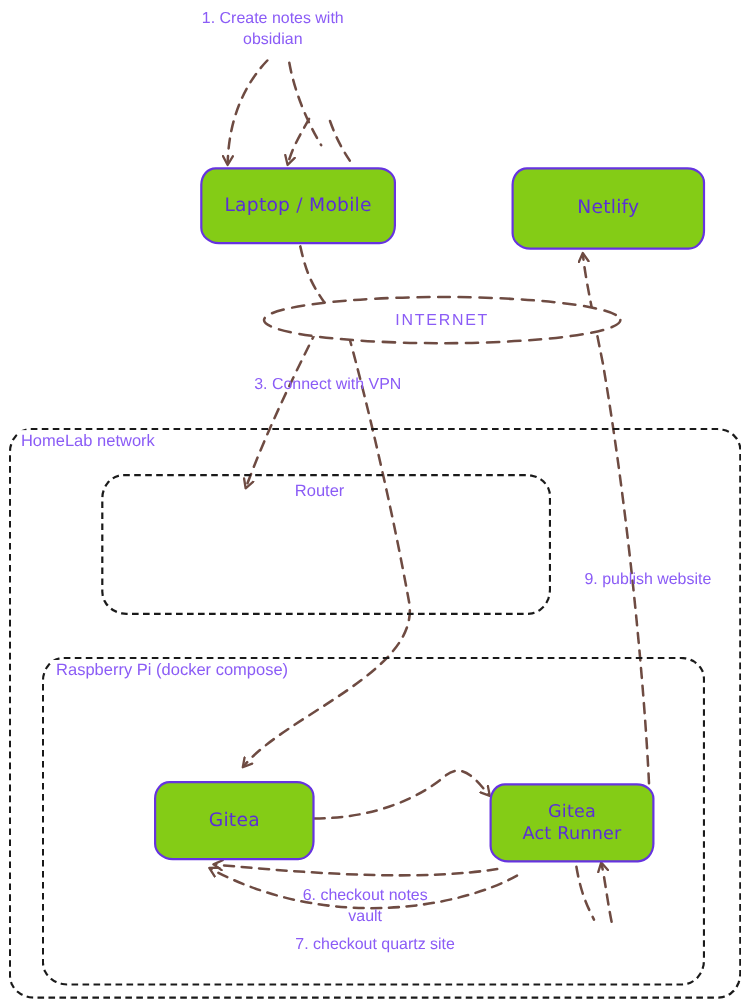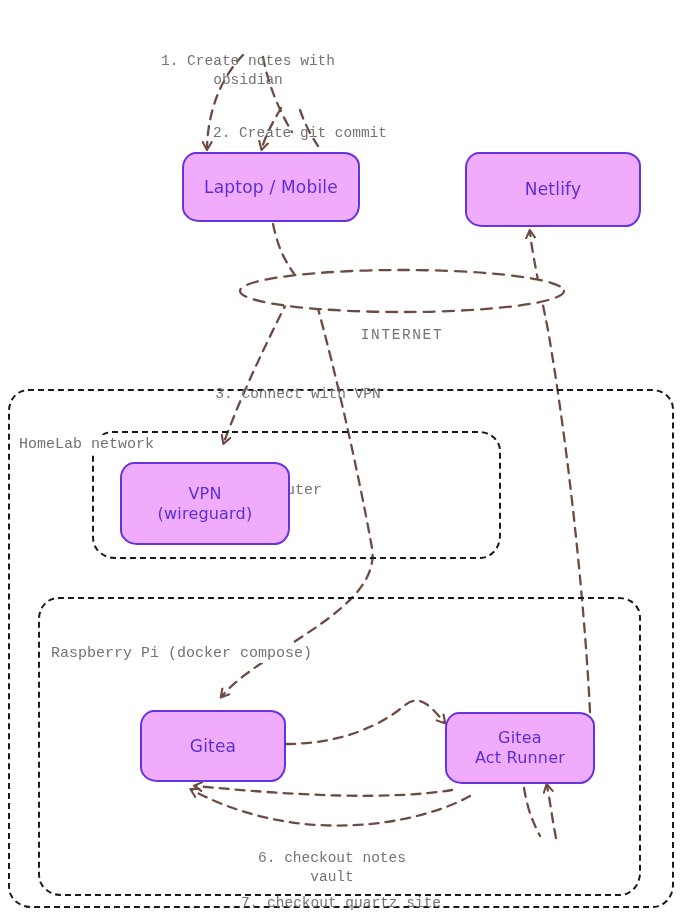--- a/index.html
+++ b/index.html
@@ -23,21 +23,21 @@
     inset: 0;
     width: 685px;
     height: 912px;
   }
   
   .node {
     position: absolute;
     box-sizing: border-box;
     border: 2.6px solid #6633e0;
     border-radius: 14px 16px 15px 17px / 16px 14px 17px 15px;
-    background: #f0abfc;
+    background: #84cc16;
     display: flex;
     align-items: center;
     justify-content: center;
     text-align: center;
     color: #5b2fd6;
     font-family: "DejaVu Sans", sans-serif;
     line-height: 1.22;
     letter-spacing: 0.2px;
   }
   .node .node-label {
@@ -48,27 +48,26 @@
   .group-box {
     position: absolute;
     box-sizing: border-box;
     border: 2.4px dashed #1a1a1a;
     border-radius: 20px 22px 21px 23px / 22px 20px 23px 21px;
     background: transparent;
   }
   
   .edge-label, .group-title, .cloud-label {
     position: absolute;
-    color: #737373;
-    font-family: Liberation Mono, monospace;
+    color: #8b5cf6;
+    font-family: Liberation Sans, sans-serif;
     text-align: center;
     line-height: 1.28;
     white-space: pre-line;
     pointer-events: none;
-    margin-top: 44px;
   }
   .group-title {
     text-align: left;
     background: #ffffff;
     padding: 0 3px;
   }
   .cloud-label {
     letter-spacing: 1.6px;
   }
   
@@ -129,43 +128,39 @@
   <div class="cloud-label fs-label" style="left:342px; top:282px; width:120px;">INTERNET</div>
 
   <div class="node fs-node-lg" style="left:182px; top:152px; width:178px; height:70px;">
     <span class="node-label">Laptop / Mobile</span>
   </div>
 
   <div class="node fs-node-lg" style="left:465px; top:152px; width:176px; height:75px;">
     <span class="node-label">Netlify</span>
   </div>
 
-  <div class="node fs-node-md" style="left:120px; top:462px; width:170px; height:83px;">
-    <span class="node-label">VPN
-(wireguard)</span>
-  </div>
 
   <div class="node fs-node-lg" style="left:140px; top:710px; width:146px; height:72px;">
     <span class="node-label">Gitea</span>
   </div>
 
   <div class="node fs-node-md" style="left:445px; top:712px; width:150px; height:72px;">
     <span class="node-label">Gitea
 Act Runner</span>
   </div>
 
   <div class="edge-label fs-label" style="left:148px; top:8px; width:200px;">1. Create notes with
 obsidian</div>
 
-  <div class="edge-label fs-label" style="left:205px; top:80px; width:190px;">2. Create git commit</div>
 
   <div class="edge-label fs-label" style="left:205px; top:341px; width:186px;">3. Connect with VPN</div>
 
 
 
   <div class="edge-label fs-label" style="left:252px; top:805px; width:160px;">6. checkout notes
 vault</div>
 
   <div class="edge-label fs-label" style="left:232px; top:850px; width:218px;">7. checkout quartz site</div>
 
 
+  <div class="edge-label fs-label" style="left:513px; top:518px; width:152px;">9. publish website</div>
 
 </div>
 
 </body></html>

